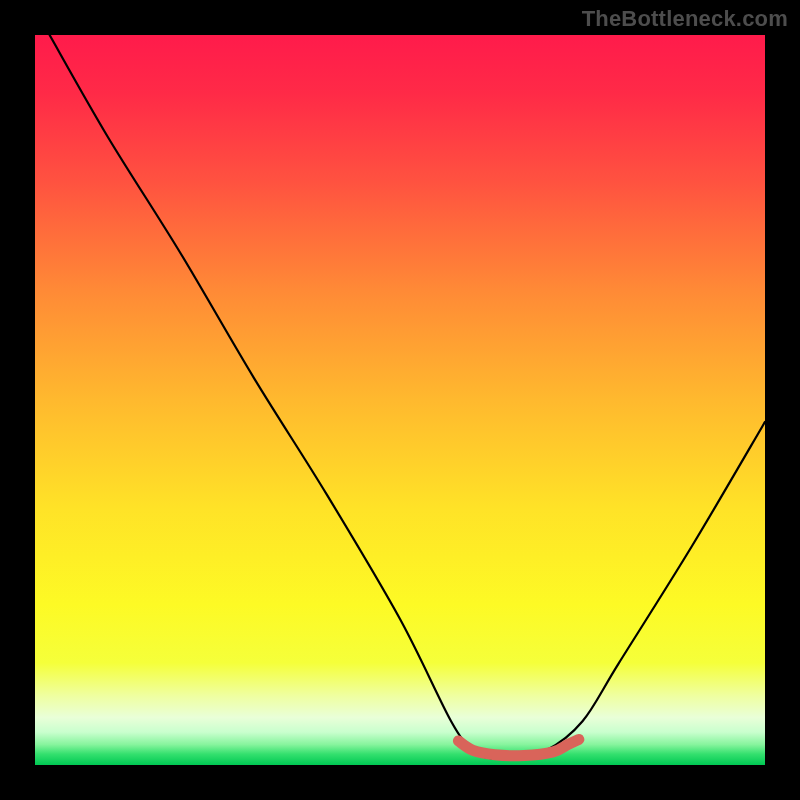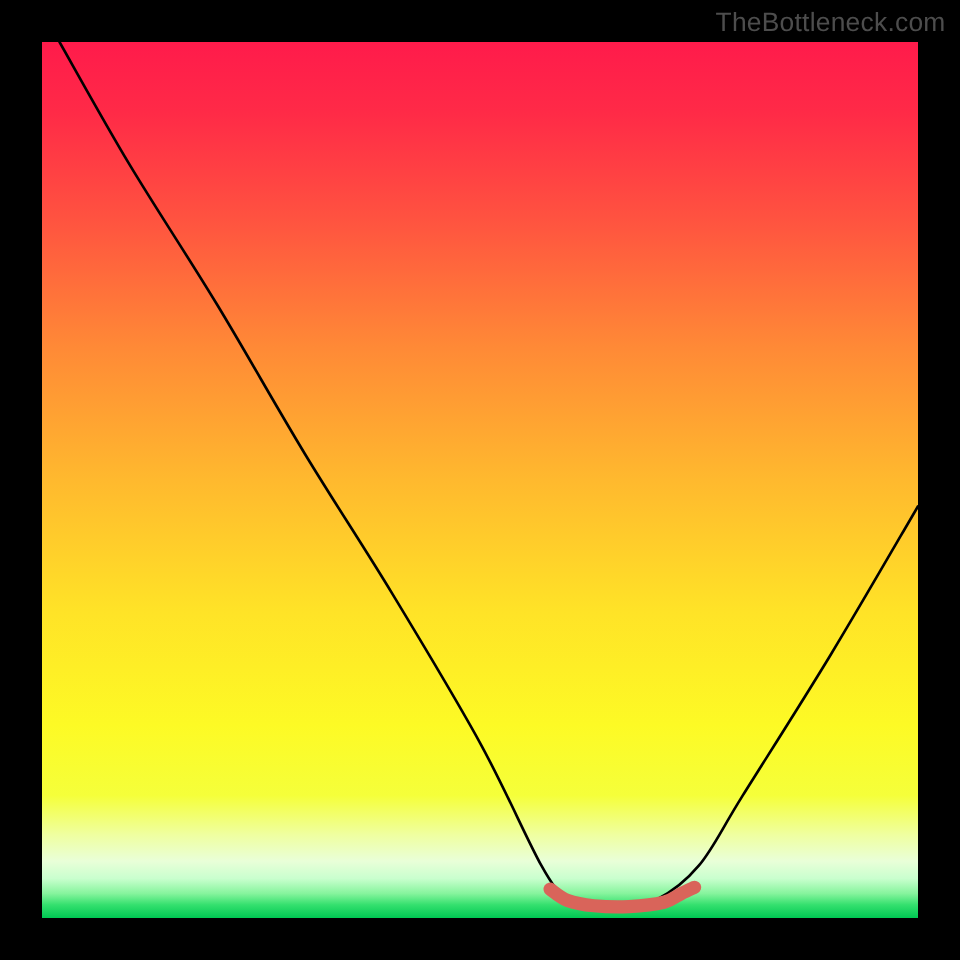--- a/index.html
+++ b/index.html
@@ -34,21 +34,21 @@
   .curve {
     position: absolute;
     inset: 0;
   }
   .watermark {
     position: absolute;
     top: 6px;
     right: 12px;
     color: #4d4d4d;
     font-size: 22px;
-    font-weight: 400;
+    font-weight: 700;
     letter-spacing: 0.2px;
   }
 </style>
 </head>
 <body>
 
 <div class="frame">
 
   <div class="plot-area">
 

